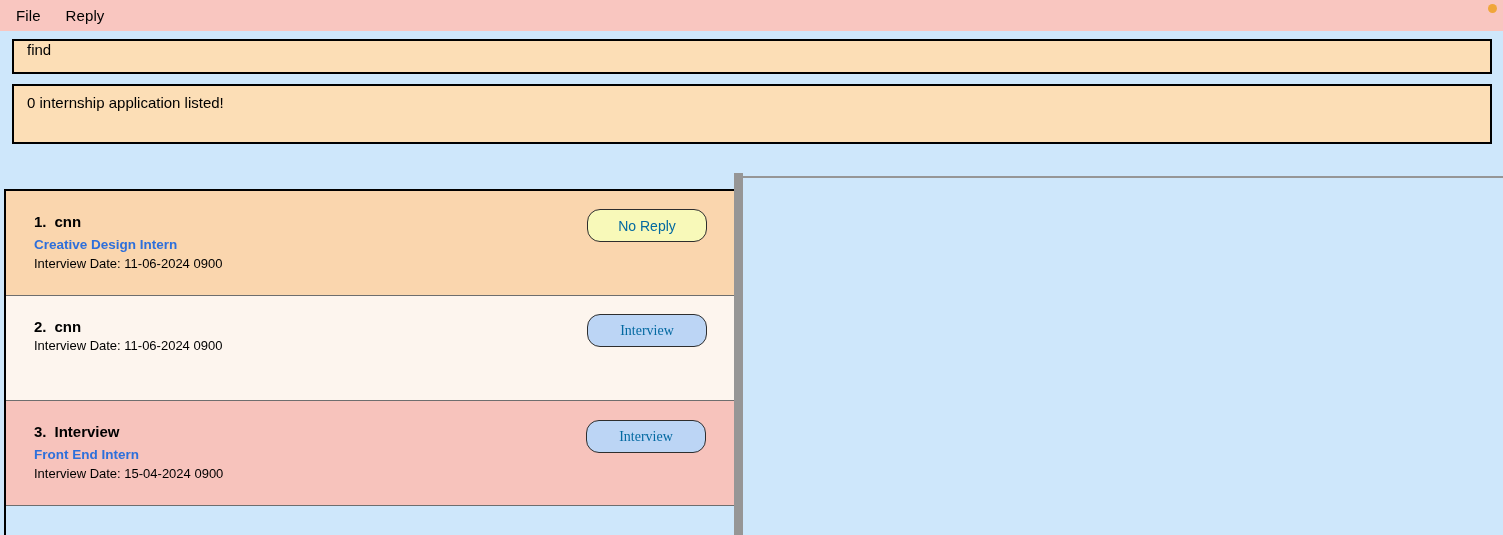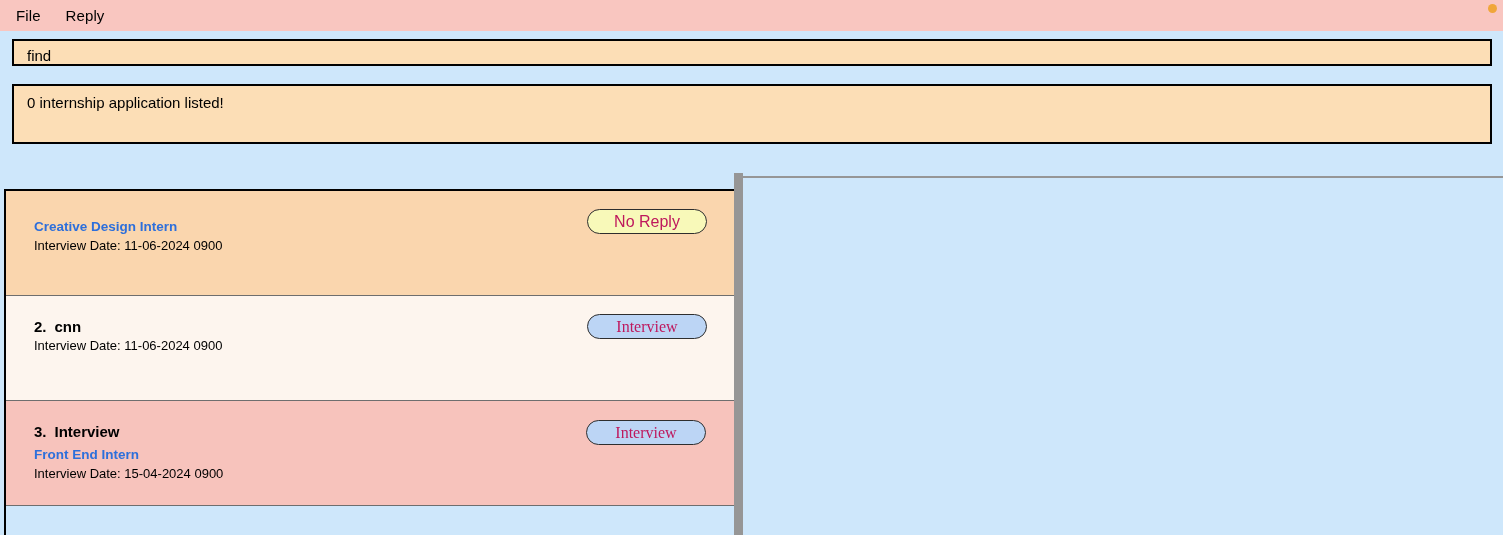--- a/index.html
+++ b/index.html
@@ -42,25 +42,25 @@
     right: 6px; top: 4px;
     width: 9px; height: 9px;
     border-radius: 50%;
     background: #f0a63a;
   }
 
   
   .command-box {
     position: absolute;
     left: 12px; top: 39px;
-    width: 1480px; height: 27px;
+    width: 1480px; height: 35px;
     background: #fcdeb6;
     border: 2px solid #000;
     display: flex;
-    align-items: flex-end;
+    align-items: flex-start;
     padding-left: 13px;
   }
   .command-text {
     font-size: 15px;
     color: #000;
   }
 
   
   .result-box {
     position: absolute;
@@ -125,25 +125,25 @@
   .card-date {
     font-size: 13px;
     color: #000;
     line-height: 17px;
     margin-top: 1px;
   }
 
   .tag {
     position: absolute;
     top: 18px;
-    height: 25px;
+    height: 33px;
     border: 1px solid #2e2e2e;
     border-radius: 13px;
-    font-size: 16px;
-    color: #be185d;
+    font-size: 14px;
+    color: #0369a1;
     display: flex;
     align-items: center;
     justify-content: center;
     cursor: default;
   }
   .tag.no-reply {
     right: 27px;
     width: 120px;
     background: #f8f9b9;
   }
@@ -193,20 +193,23 @@
 
   <div class="result-box">
     <div class="result-text">0 internship application listed!</div>
   </div>
 
   <div class="split">
 
     <div class="list-panel">
 
       <div class="card c1">
+        <div class="card-title">
+          <span class="idx">1.</span><span>cnn</span>
+        </div>
         <div class="card-role">Creative Design Intern</div>
         <div class="card-date">Interview Date: 11-06-2024 0900</div>
         <div class="tag no-reply">No Reply</div>
       </div>
 
       <div class="card c2">
         <div class="card-title">
           <span class="idx">2.</span><span>cnn</span>
         </div>
         <div class="card-date">Interview Date: 11-06-2024 0900</div>

